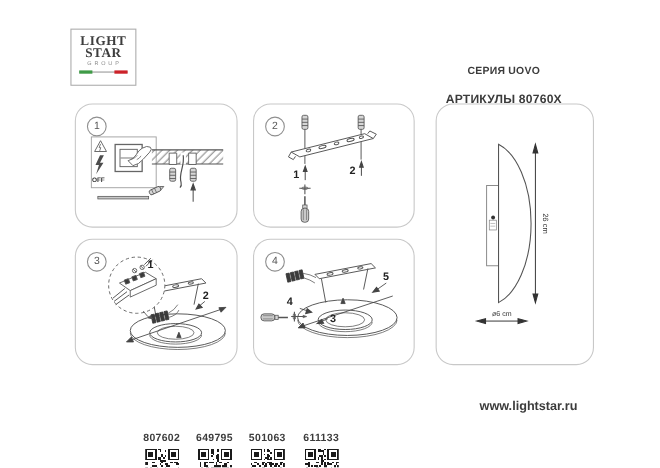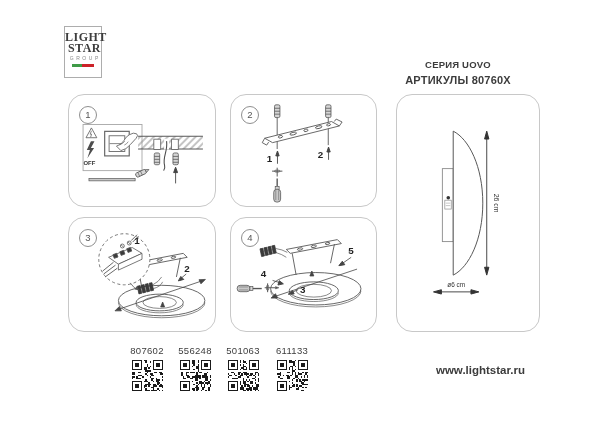--- a/index.html
+++ b/index.html
@@ -1,47 +1,47 @@
 <!DOCTYPE html>
 <html><head>
 <meta charset="utf-8">
 <style>
   html,body{margin:0;padding:0;background:#fff;}
   .page{
     position:relative;width:600px;height:425px;background:#ffffff;overflow:hidden;
     font-family:"Liberation Sans",sans-serif;color:#3a3a3a;
   }
   
-  .logo{position:absolute;left:64px;top:26px;width:38px;height:52px;border:1px solid #adadad;
-        box-sizing:border-box;text-align:right;padding-top:5px;}
+  .logo{position:absolute;left:64px;top:26px;width:60px;height:52px;border:1px solid #adadad;
+        box-sizing:border-box;text-align:center;padding-top:5px;}
   .logo .l1,.logo .l2{font-family:"Liberation Serif",serif;font-weight:bold;font-size:12px;
         line-height:11px;letter-spacing:.5px;color:#3d3d3d;}
   .logo .l3{font-size:5px;letter-spacing:2.6px;color:#8a8a8a;margin-top:1px;margin-left:2px;}
   .logo .flag{position:relative;height:4px;margin:3px 7px 0 7px;}
   .logo .flag .mid{position:absolute;left:0;right:0;top:1px;height:1px;background:#9a9a9a;}
   .logo .flag .g{position:absolute;left:0;top:0;width:12px;height:3px;background:#3f9b47;}
   .logo .flag .r{position:absolute;right:0;top:0;width:12px;height:3px;background:#cc2229;}
   .title{position:absolute;left:125px;top:35px;font-size:10.5px;font-weight:bold;
          line-height:10.5px;color:#3c3c3c;letter-spacing:.2px;}
   .hdr-right{position:absolute;left:393px;top:36px;width:130px;text-align:center;color:#3c3c3c;}
   .hdr-right .series{font-size:9.5px;font-weight:bold;letter-spacing:.2px;margin-top:23px;}
-  .hdr-right .arts{font-size:11px;font-weight:bold;margin-top:4px;letter-spacing:.2px;}
+  .hdr-right .arts{font-size:11px;font-weight:bold;margin-top:15px;letter-spacing:.2px;}
   
   .panel{position:absolute;border:1.4px solid #c8c8c8;border-radius:16px;background:#fff;box-sizing:border-box;}
   .p1{left:68px;top:94px;width:148px;height:113px;}
   .p2{left:230px;top:94px;width:147px;height:113px;}
   .p3{left:68px;top:217px;width:148px;height:115px;}
   .p4{left:230px;top:217px;width:147px;height:115px;}
   .p5{left:396px;top:94px;width:144px;height:238px;}
   .panel svg{position:absolute;left:0;top:0;width:100%;height:100%;}
   .stepnum{position:absolute;left:10px;top:11px;width:16px;height:16px;border:1px solid #8f8f8f;
            border-radius:50%;font-size:9.5px;line-height:16px;text-align:center;color:#555;}
   
   .artcol{position:absolute;top:345px;width:46px;text-align:center;}
-  .artcol .code{font-size:9.5px;font-weight:normal;color:#3c3c3c;letter-spacing:.3px;}
+  .artcol .code{font-size:9.5px;font-weight:bold;color:#3c3c3c;letter-spacing:.3px;margin-top:48px;}
   .artcol .qr{margin:4px auto 0 auto;width:31px;height:31px;}
   .c0{left:124px;} .c1{left:172px;} .c2{left:220px;} .c3{left:269px;}
   .website{position:absolute;left:400px;top:364px;width:125px;text-align:right;
            font-size:11.5px;font-weight:bold;color:#3c3c3c;}
   text{font-family:"Liberation Sans",sans-serif;}
 </style>
 </head>
 <body>
 
 <div class="page">
@@ -451,21 +451,21 @@
           <rect x="2" y="2" width="3" height="3"></rect>
           <rect x="14" y="0" width="7" height="7"></rect>
           <rect fill="#fff" x="15" y="1" width="5" height="5"></rect>
           <rect x="16" y="2" width="3" height="3"></rect>
           <rect x="0" y="14" width="7" height="7"></rect>
           <rect fill="#fff" x="1" y="15" width="5" height="5"></rect>
           <rect x="2" y="16" width="3" height="3"></rect>
         </svg></div>
   </div>
   <div class="artcol c1">
-    <div class="code">556248</div>
+    <div class="code">649795</div>
     <div class="qr"><svg width="31" height="31" viewBox="0 0 21 21" fill="#1a1a1a" shape-rendering="crispEdges">
           <rect x="8" y="0" width="1" height="1"></rect>
           <rect x="9" y="0" width="1" height="1"></rect>
           <rect x="12" y="0" width="1" height="1"></rect>
           <rect x="8" y="1" width="1" height="1"></rect>
           <rect x="9" y="1" width="1" height="1"></rect>
           <rect x="12" y="1" width="1" height="1"></rect>
           <rect x="8" y="2" width="1" height="1"></rect>
           <rect x="9" y="2" width="1" height="1"></rect>
           <rect x="9" y="3" width="1" height="1"></rect>

